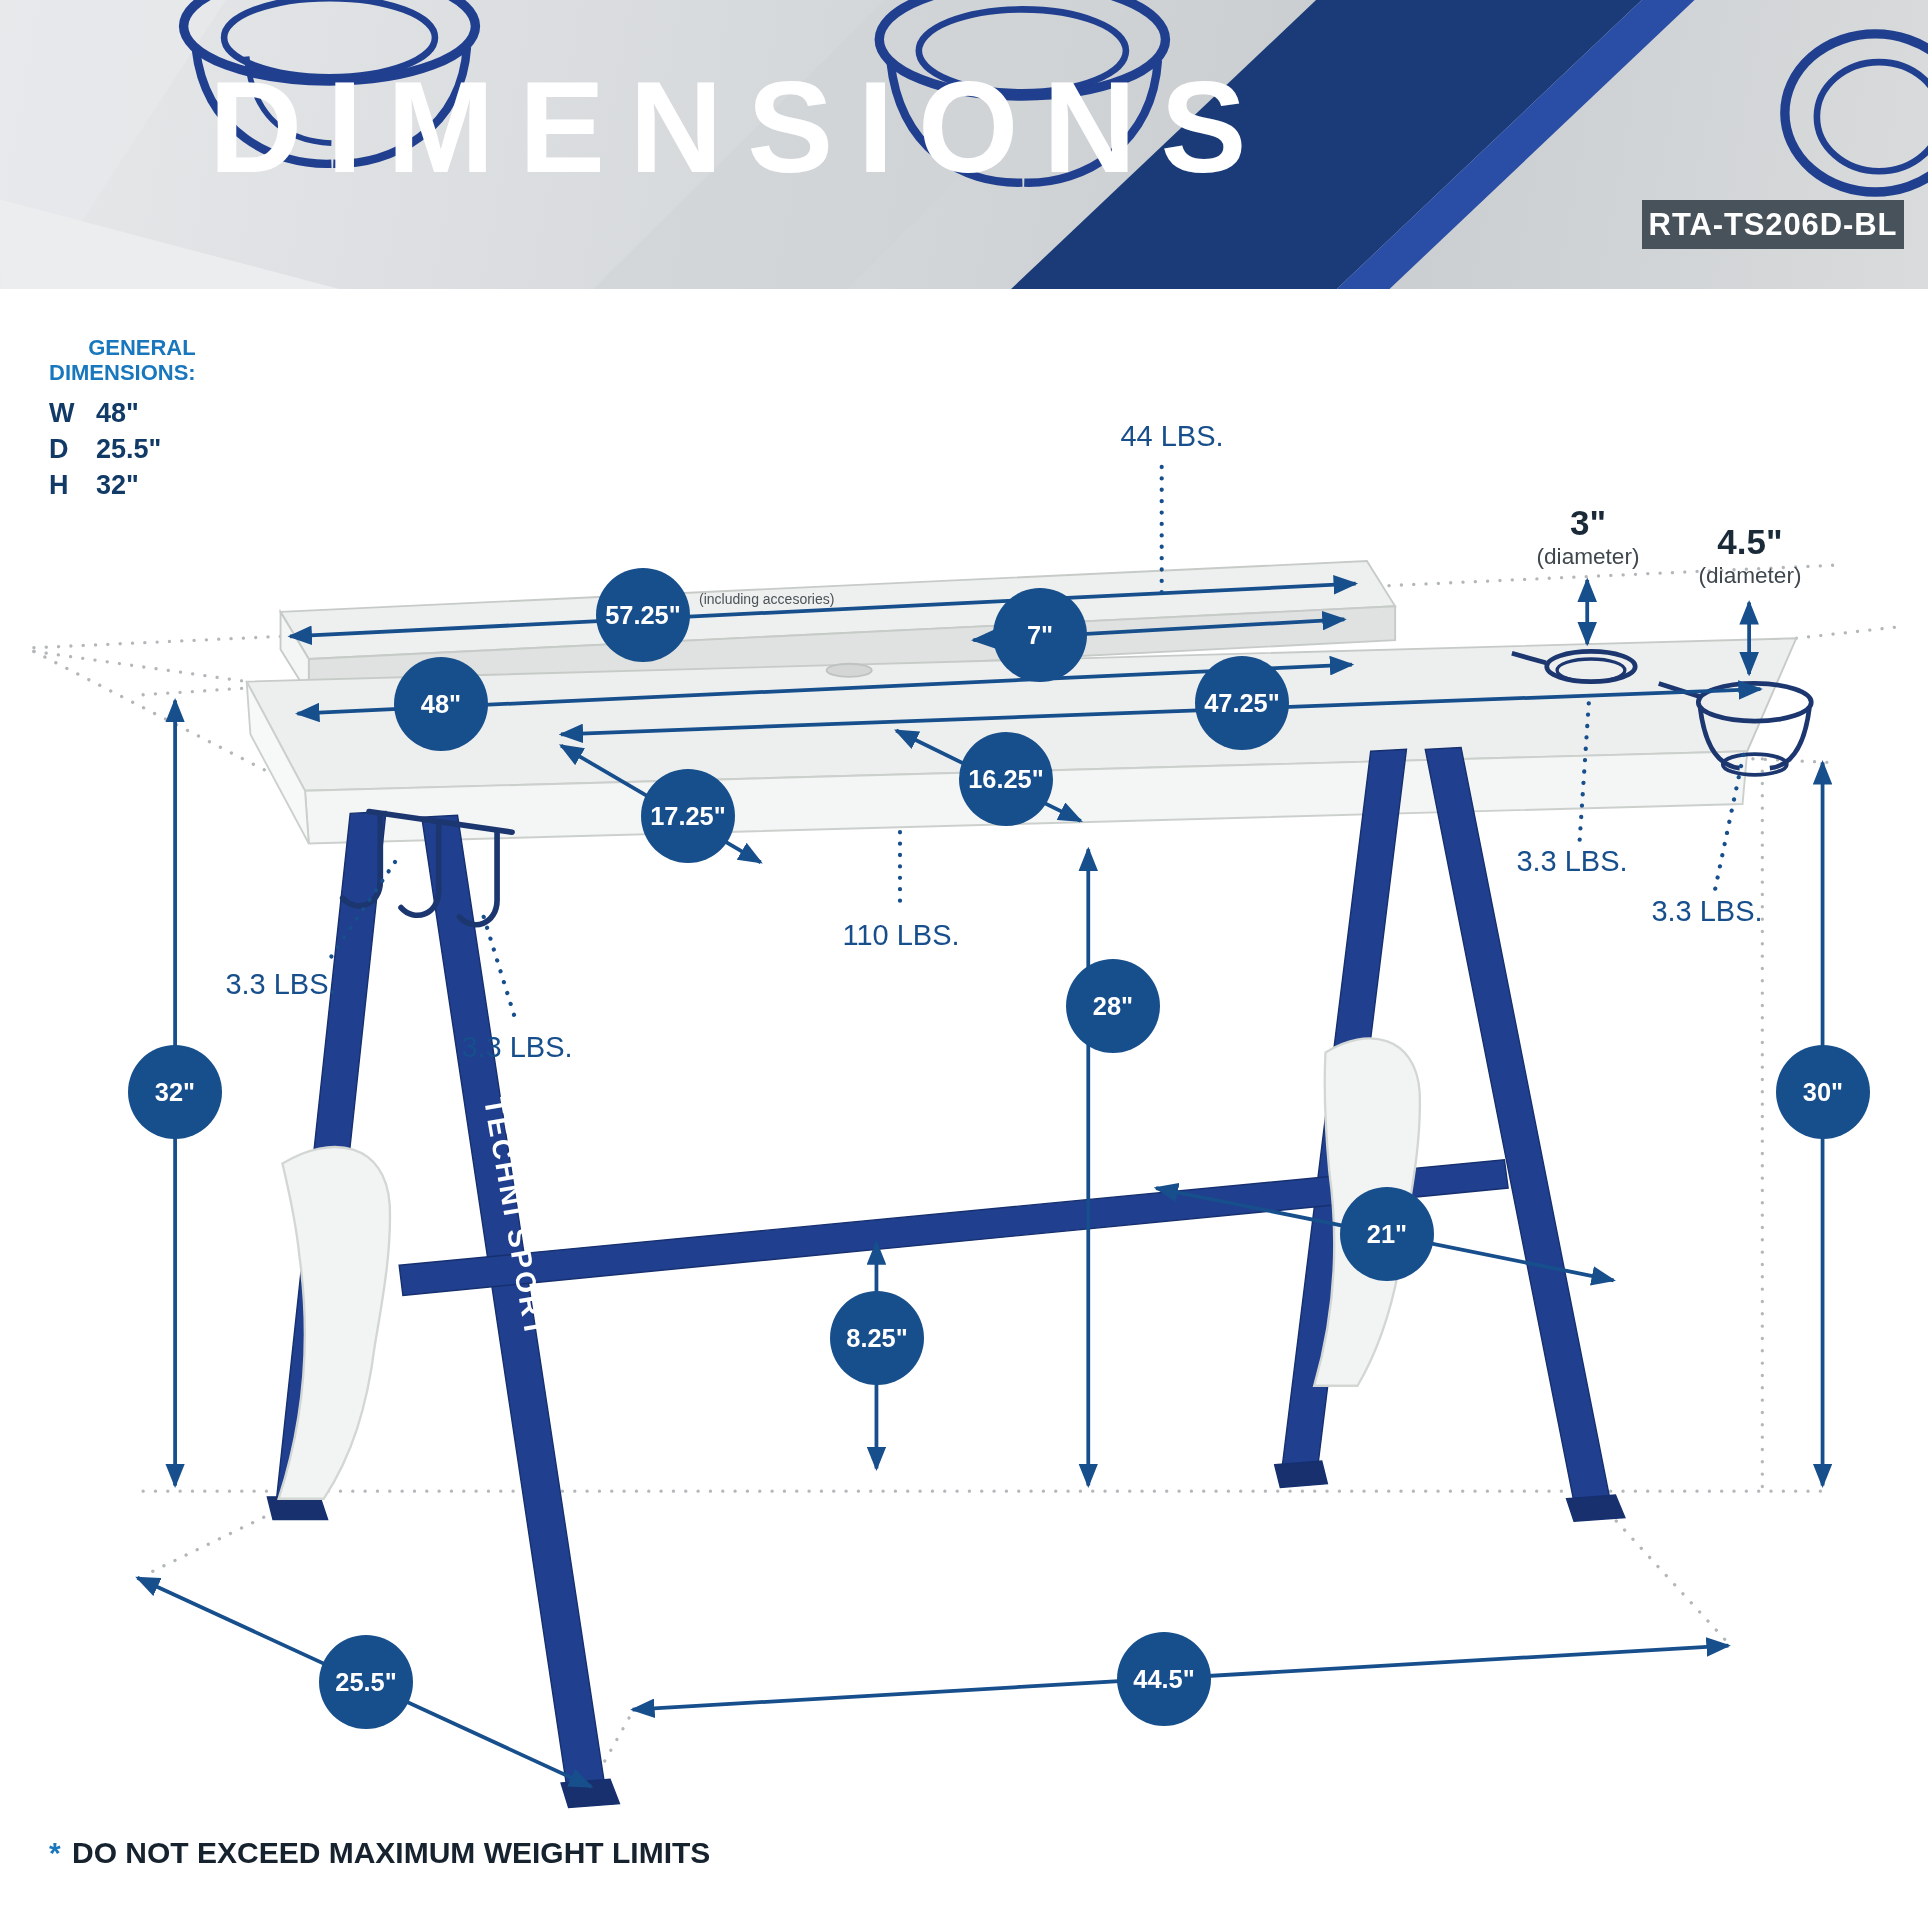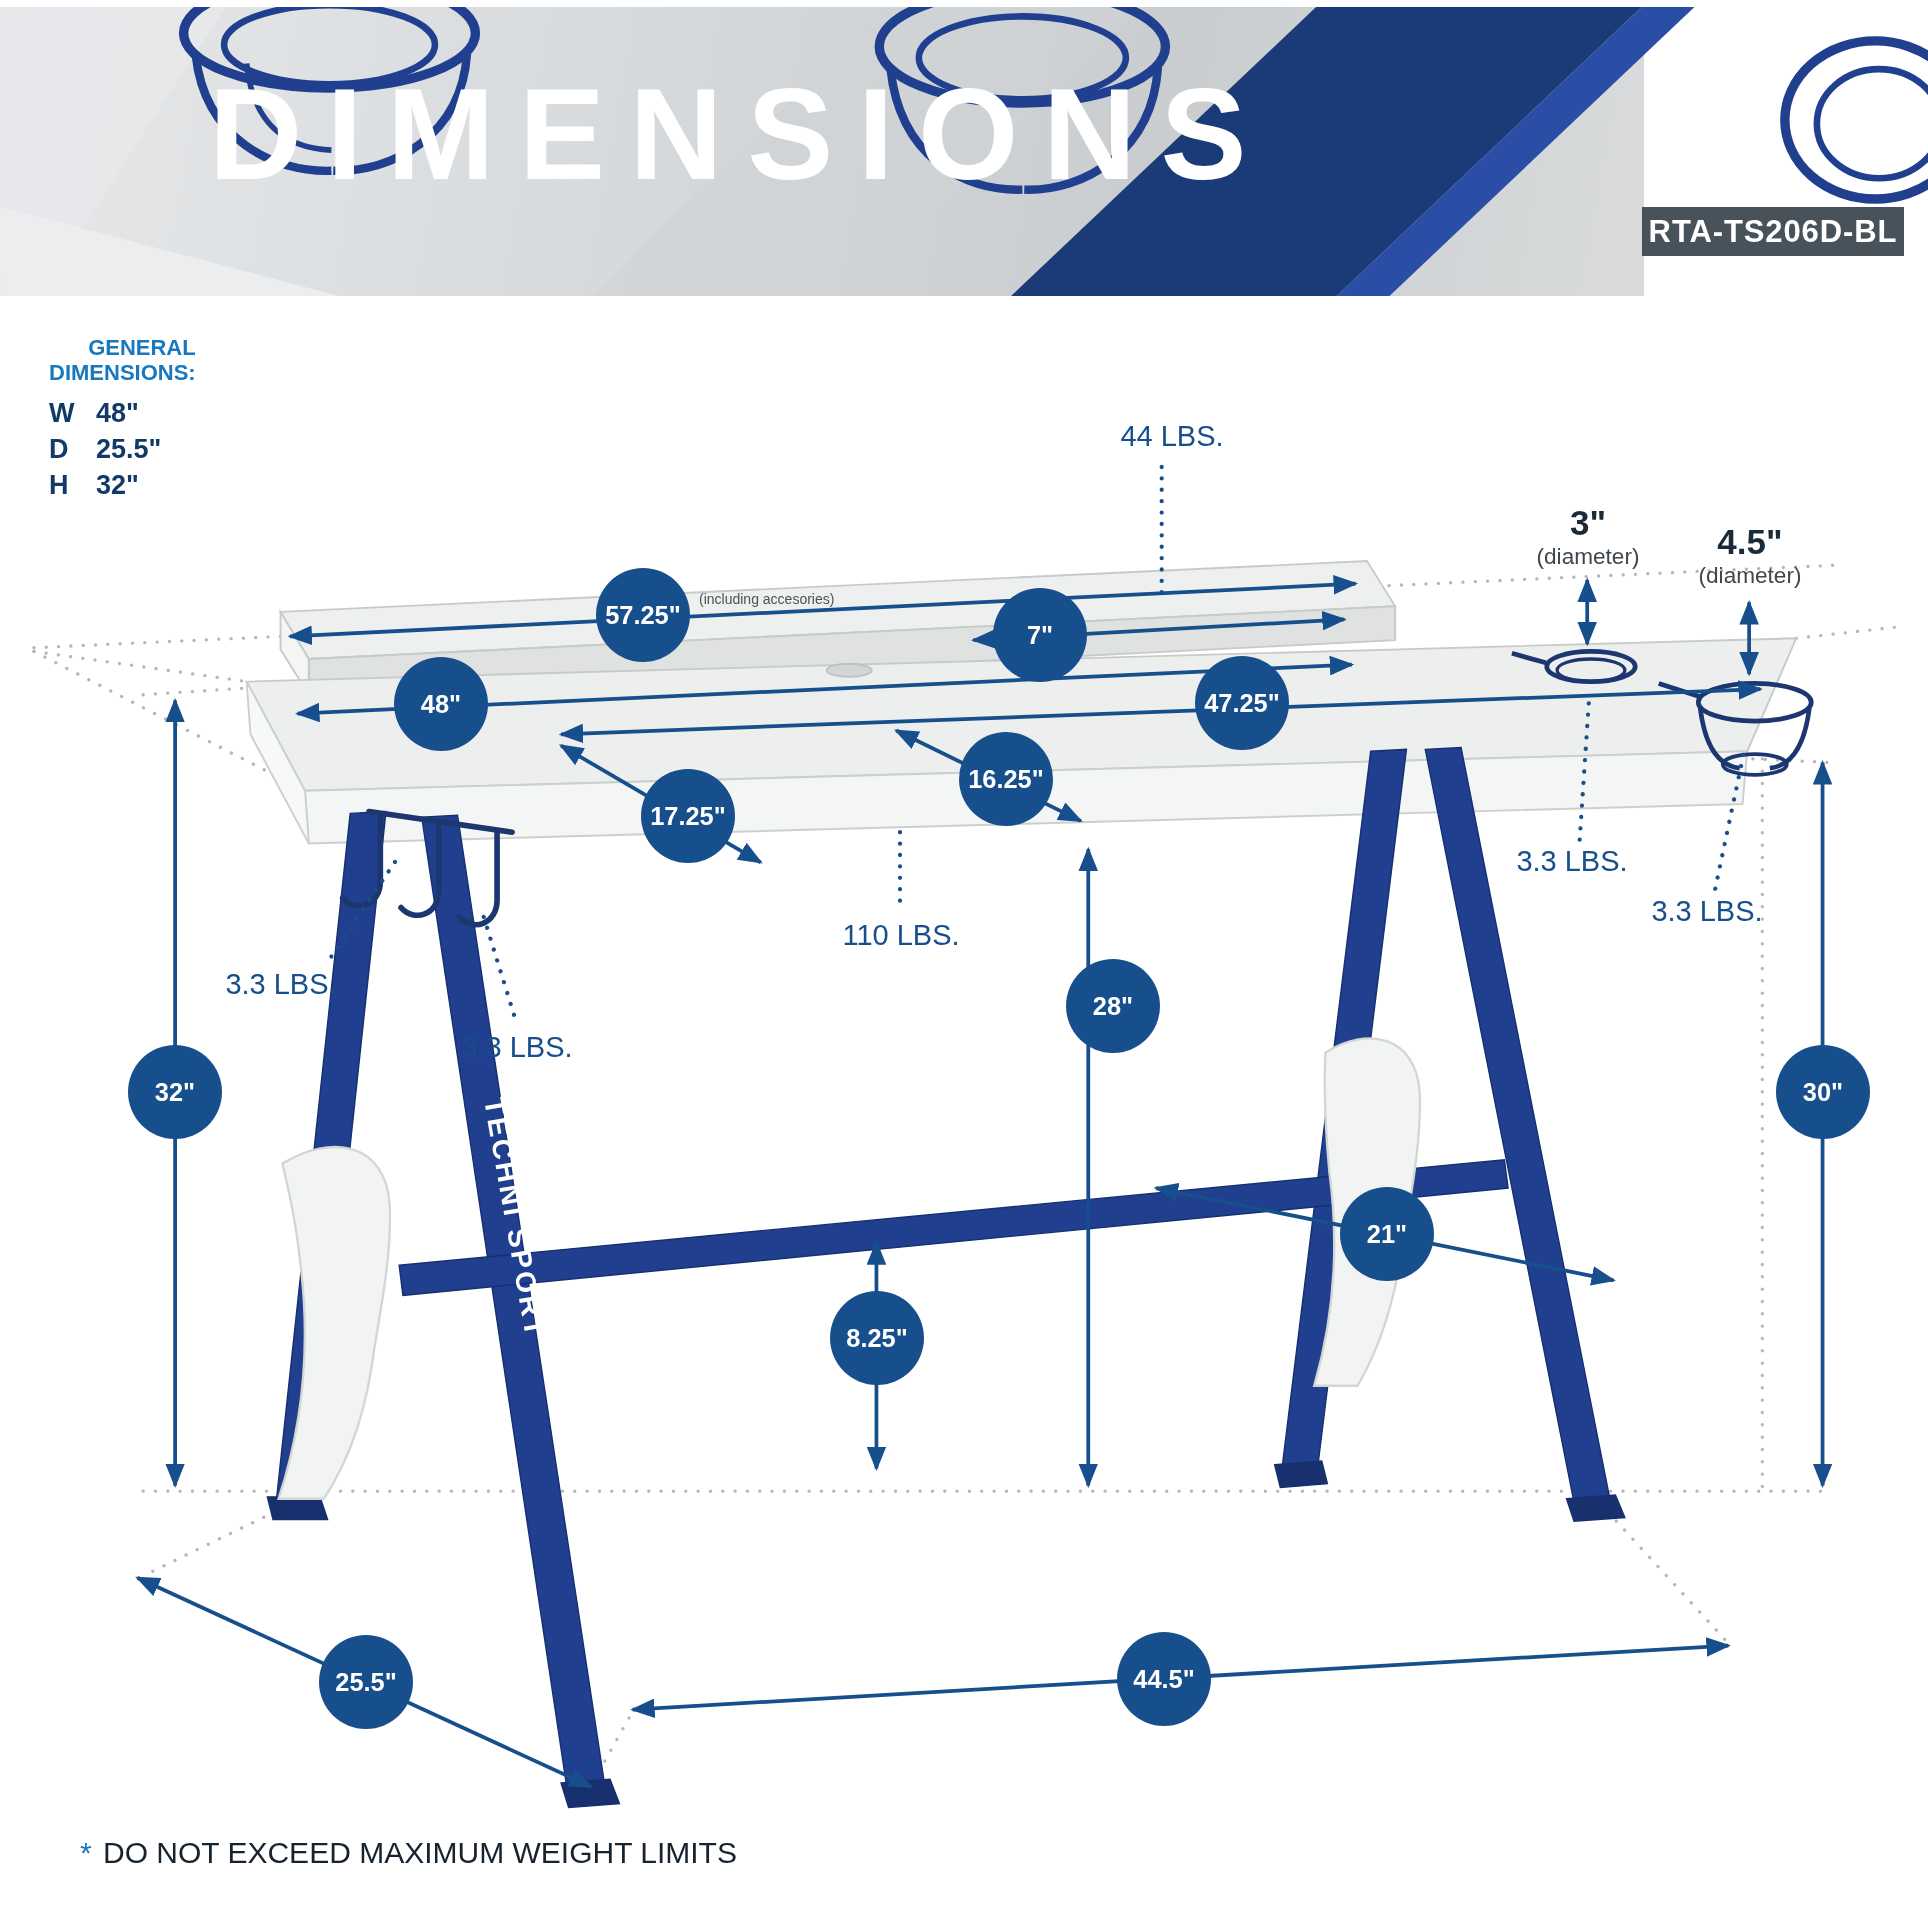--- a/index.html
+++ b/index.html
@@ -1,20 +1,20 @@
 <!DOCTYPE html>
 <html style="font-size:15px"><head>
 <meta charset="utf-8">
 <style>
   html,body{margin:0;padding:0;background:#ffffff;}
   #page{position:relative;width:1928px;height:1928px;background:#ffffff;overflow:hidden;
         font-family:"Liberation Sans",sans-serif;}
 
   
-  .header{position:absolute;left:0;top:7px;width:1644px;height:289px;
+  .header{position:absolute;left:0;top:0;width:1928px;height:289px;
           background:linear-gradient(100deg,#e6e8ea 0%,#d4d7d9 45%,#c9cdd0 70%,#d9dbdc 100%);}
   .header-art{position:absolute;left:0;top:0;width:1928px;height:289px;}
   .page-title{position:absolute;left:209px;top:53px;font-size:129px;font-weight:bold;
               letter-spacing:24.5px;color:#ffffff;white-space:nowrap;}
   .model-badge{position:absolute;left:1642px;top:200px;width:262px;height:49px;background:#48525a;
                color:#ffffff;font-weight:bold;font-size:31px;display:flex;align-items:center;
                justify-content:center;letter-spacing:0.9px;text-align:right;}
 
   
   .general{position:absolute;left:49px;top:335px;}
@@ -32,21 +32,21 @@
              font-weight:bold;font-size:25.4px;transform:translate(-50%,-50%);white-space:nowrap;}
 
   
   .lbs{position:absolute;transform:translate(-50%,-50%);color:#174e8c;font-weight:normal;
        font-size:29px;white-space:nowrap;}
   .dia{position:absolute;transform:translate(-50%,0);text-align:center;}
   .dia-big{font-size:35px;font-weight:bold;color:#1b2a38;line-height:1.0;}
   .dia-note{font-size:22.6px;color:#3f474e;margin-top:3.8px;}
   .incl-note{position:absolute;left:699px;top:591px;font-size:14px;color:#4b5258;white-space:nowrap;}
 
-  .footnote{position:absolute;left:49px;top:1836px;font-size:30px;font-weight:normal;color:#16222e;margin-left:31px;}
+  .footnote{position:absolute;left:49px;top:1836px;font-size:30px;font-weight:bold;color:#16222e;}
   .footnote .mark{color:#1877bd;margin-right:11.3px;}
 </style>
 </head>
 <body>
 
 <div id="page">
 
   <div class="header">
     <svg class="header-art" viewBox="0 0 2048 307">
       <polygon points="0,0 240,0 40,307 0,307" fill="#e7e9eb" opacity="0.8"></polygon>

